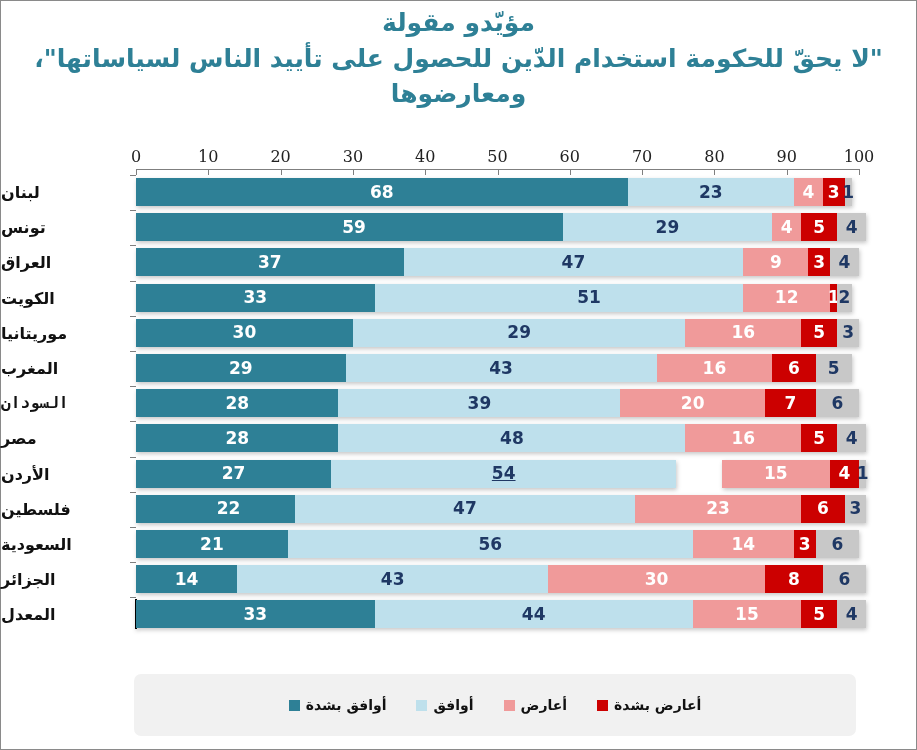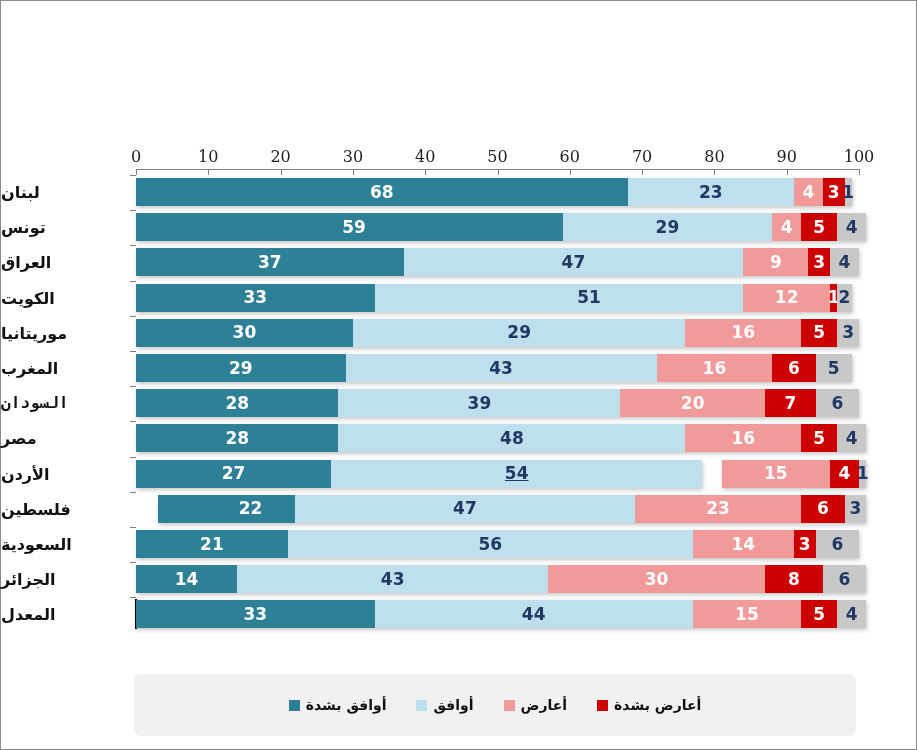--- a/index.html
+++ b/index.html
@@ -128,20 +128,25 @@
   .legend-text{
     font-size:14px;font-weight:bold;color:#111;white-space:nowrap;
     font-family:"DejaVu Sans","Liberation Sans",sans-serif;
   }
 </style>
 </head>
 <body>
 
 <div id="chart-root">
 
+  <div class="title-block">
+    <div class="title-line l1">مؤيّدو مقولة</div>
+    <div class="title-line l2">"لا يحقّ للحكومة استخدام الدّين للحصول على تأييد الناس لسياساتها"،</div>
+    <div class="title-line l3">ومعارضوها</div>
+  </div>
 
   <div class="axis-labels" id="axis-labels">
       <div class="axis-tick-label" style="left: 0px;">0</div>
       <div class="axis-tick-label" style="left: 72.3px;">10</div>
       <div class="axis-tick-label" style="left: 144.6px;">20</div>
       <div class="axis-tick-label" style="left: 216.9px;">30</div>
       <div class="axis-tick-label" style="left: 289.2px;">40</div>
       <div class="axis-tick-label" style="left: 361.5px;">50</div>
       <div class="axis-tick-label" style="left: 433.8px; text-align: right;">60</div>
       <div class="axis-tick-label" style="left: 506.1px;">70</div>
@@ -327,35 +332,35 @@
           <span>5</span>
         </div>
         <div class="seg s4" style="left: 701.31px; width: 28.92px;">
           <span>4</span>
         </div>
       </div>
       <div class="row" style="top: 286.6px;">
         <div class="seg s0" style="left: 0px; width: 195.21px;">
           <span>27</span>
         </div>
-        <div class="seg s1" style="left: 195.21px; width: 371px; text-decoration: underline;">
+        <div class="seg s1" style="left: 195.21px; width: 345px; text-decoration: underline;">
           <span>54</span>
         </div>
         <div class="seg s2" style="left: 585.63px; width: 108.45px;">
           <span>15</span>
         </div>
         <div class="seg s3" style="left: 694.08px; width: 28.92px;">
           <span>4</span>
         </div>
         <div class="seg s4" style="left: 723px; width: 7.23px;">
           <span>1</span>
         </div>
       </div>
       <div class="row" style="top: 321.8px;">
-        <div class="seg s0" style="left: 0px; width: 185px; margin-left: 22px;">
+        <div class="seg s0" style="left: 0px; width: 185px;">
           <span>22</span>
         </div>
         <div class="seg s1" style="left: 159.06px; width: 339.81px;">
           <span>47</span>
         </div>
         <div class="seg s2" style="left: 498.87px; width: 166.29px;">
           <span>23</span>
         </div>
         <div class="seg s3" style="left: 665.16px; width: 43.38px;">
           <span>6</span>

